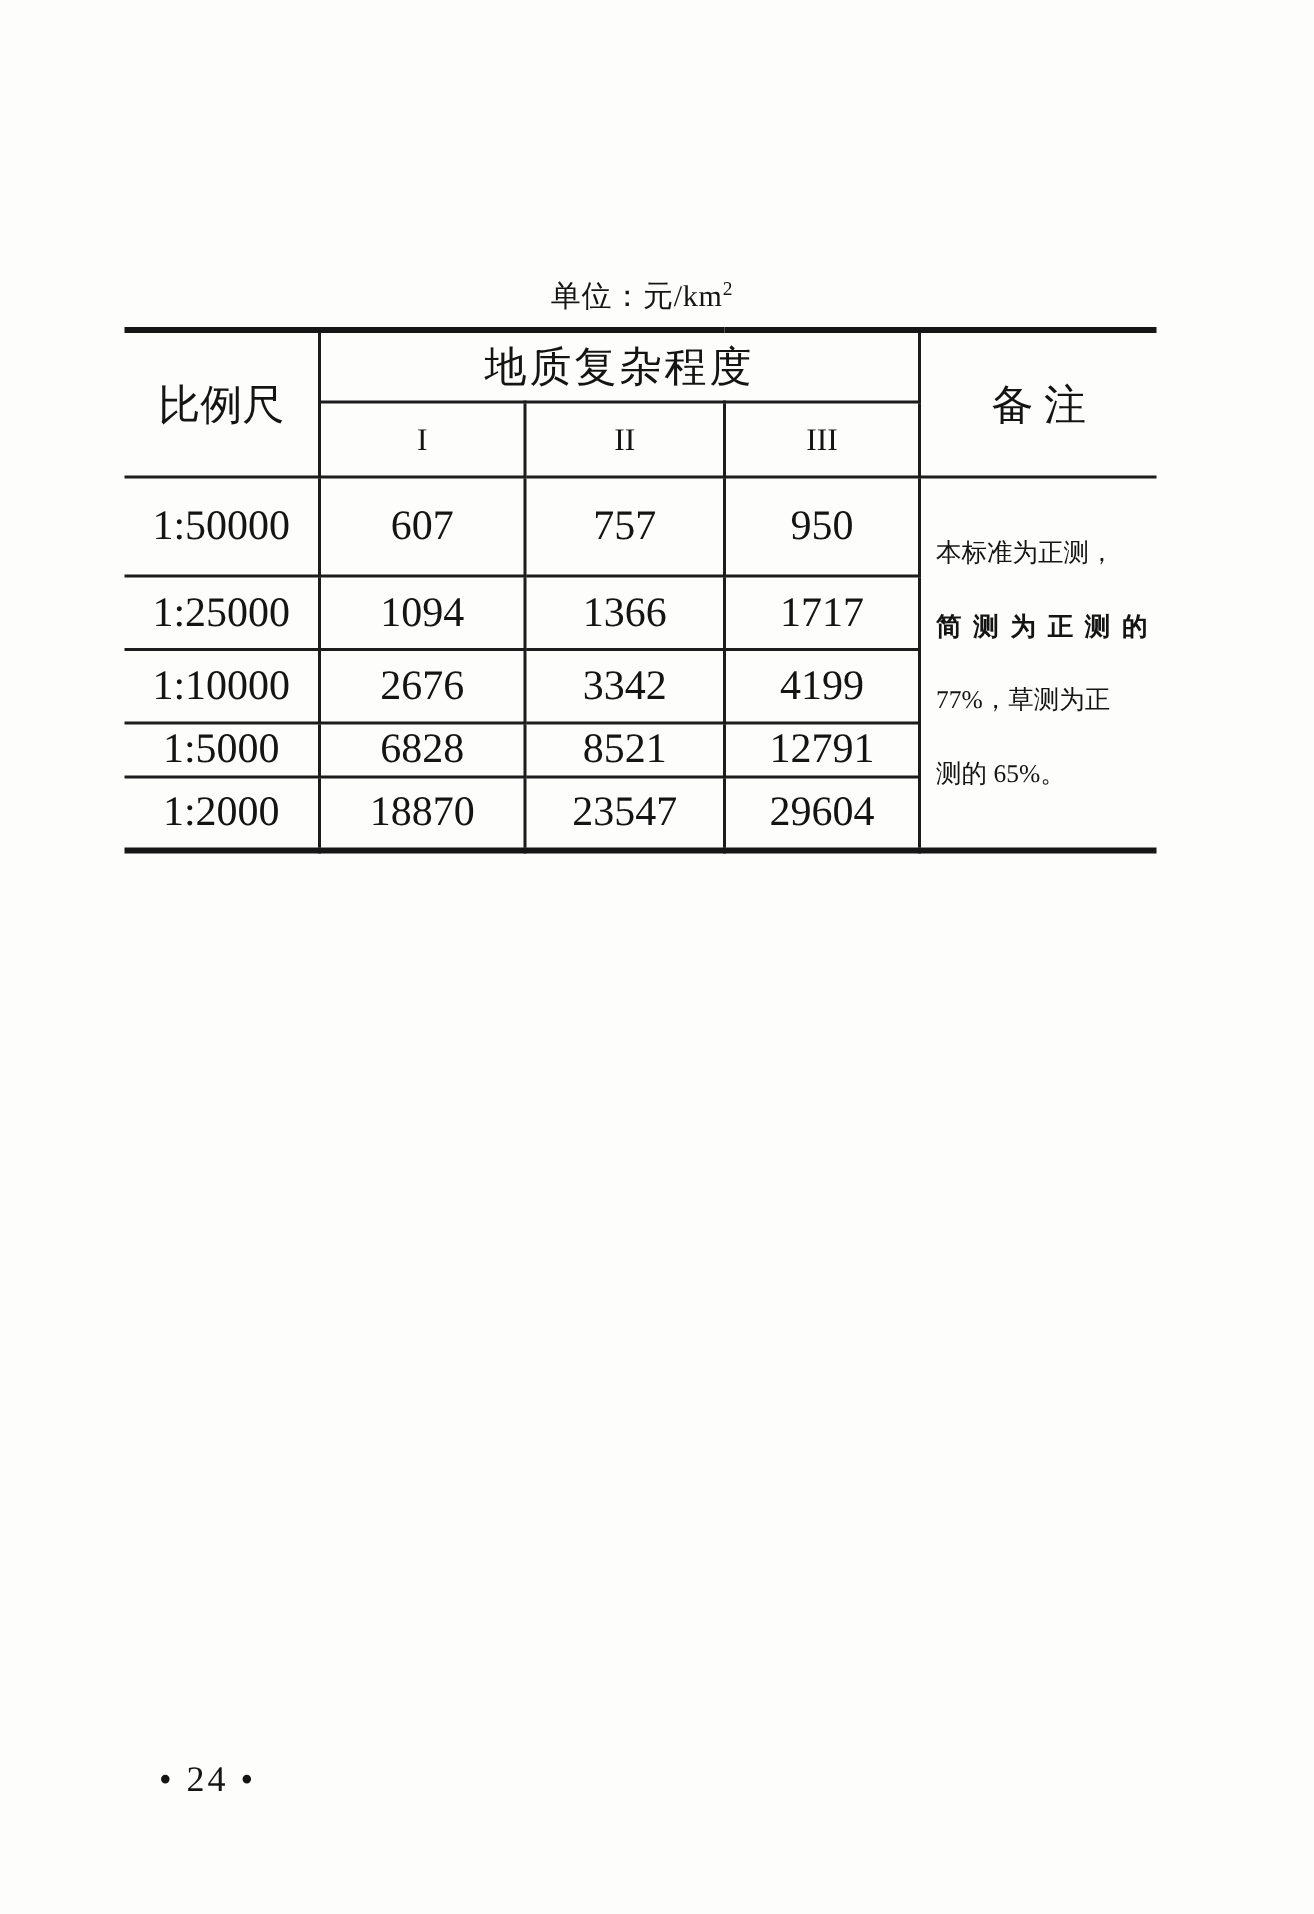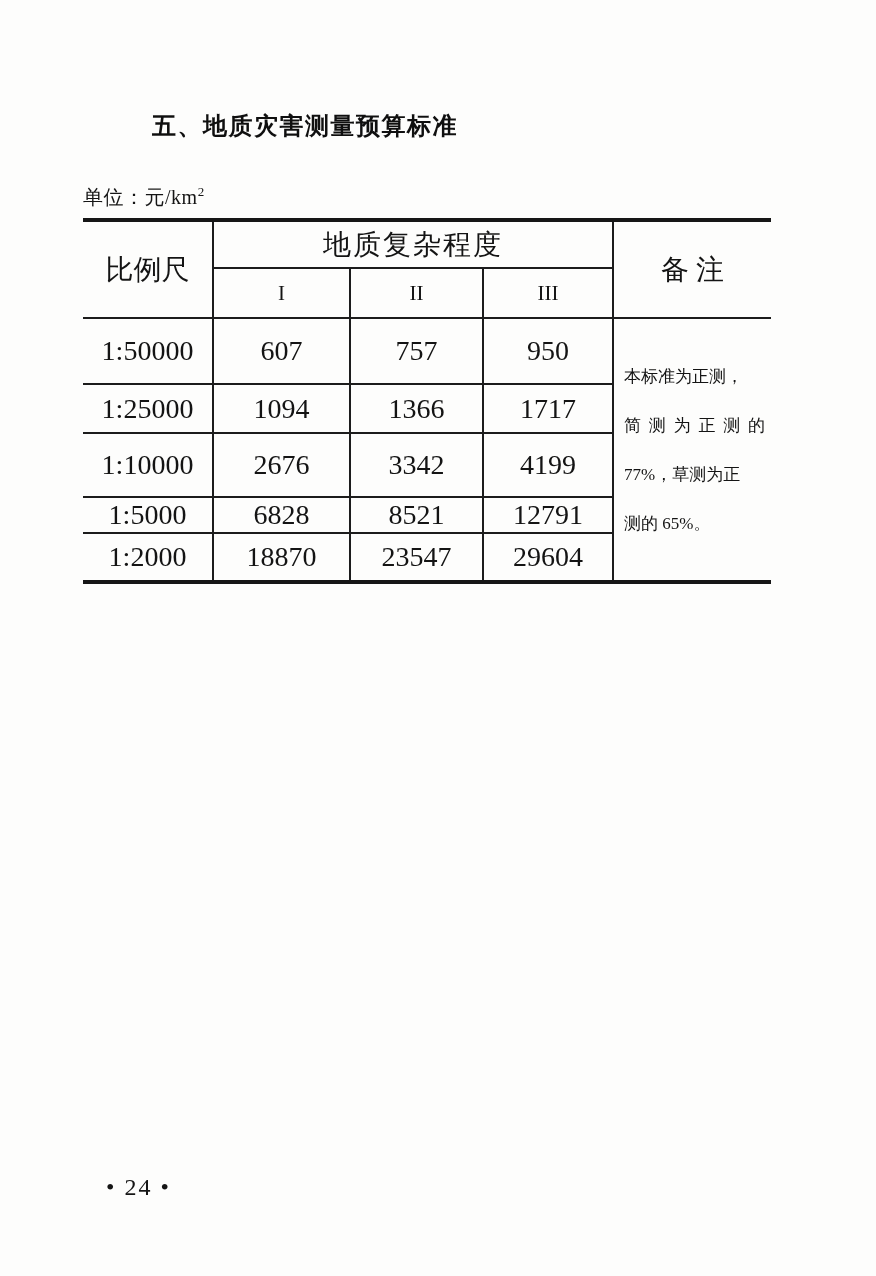--- a/index.html
+++ b/index.html
@@ -25,21 +25,21 @@
     font-size: 24px;
     font-weight: bold;
     letter-spacing: 1.5px;
     color: #0f0f0f;
   }
   .unit-label {
     position: absolute;
     left: 83px;
     top: 184px;
     width: 690px;
-    text-align: left;
+    text-align: center;
     font-size: 20px;
     letter-spacing: 0.5px;
   }
   .unit-label sup {
     font-size: 13px;
     vertical-align: super;
     line-height: 0;
   }
   table.budget-table {
     position: absolute;
@@ -68,35 +68,35 @@
     vertical-align: middle;
     padding: 4px 6px 4px 10px;
     font-size: 17px;
     line-height: 49px;
   }
   .remark-line { white-space: nowrap; }
   .remark-line.stretch {
     text-align: justify;
     text-align-last: justify;
     white-space: normal;
+    font-weight: bold;
   }
   .page-number {
     position: absolute;
     left: 106px;
     top: 1174px;
     font-size: 24px;
     letter-spacing: 2px;
   }
 </style>
 </head>
 <body>
 
 <div class="page">
 
-  <h1 class="section-title">五、地质灾害测量预算标准</h1>
 
   <div class="unit-label">
     <span>单位：元/km</span><sup>2</sup>
   </div>
 
   <table class="budget-table">
     <colgroup>
       <col style="width:130px">
       <col style="width:137px">
       <col style="width:133px">
@@ -126,21 +126,21 @@
         <div class="remark-line">77%，草测为正</div>
         <div class="remark-line">测的 65%。</div>
       </td>
     </tr>
     <tr style="height:49px">
       <td>1:25000</td>
       <td>1094</td>
       <td>1366</td>
       <td>1717</td>
     </tr>
-    <tr style="height:64px">
+    <tr style="height:49px">
       <td>1:10000</td>
       <td>2676</td>
       <td>3342</td>
       <td>4199</td>
     </tr>
     <tr style="height:36px">
       <td>1:5000</td>
       <td>6828</td>
       <td>8521</td>
       <td>12791</td>

